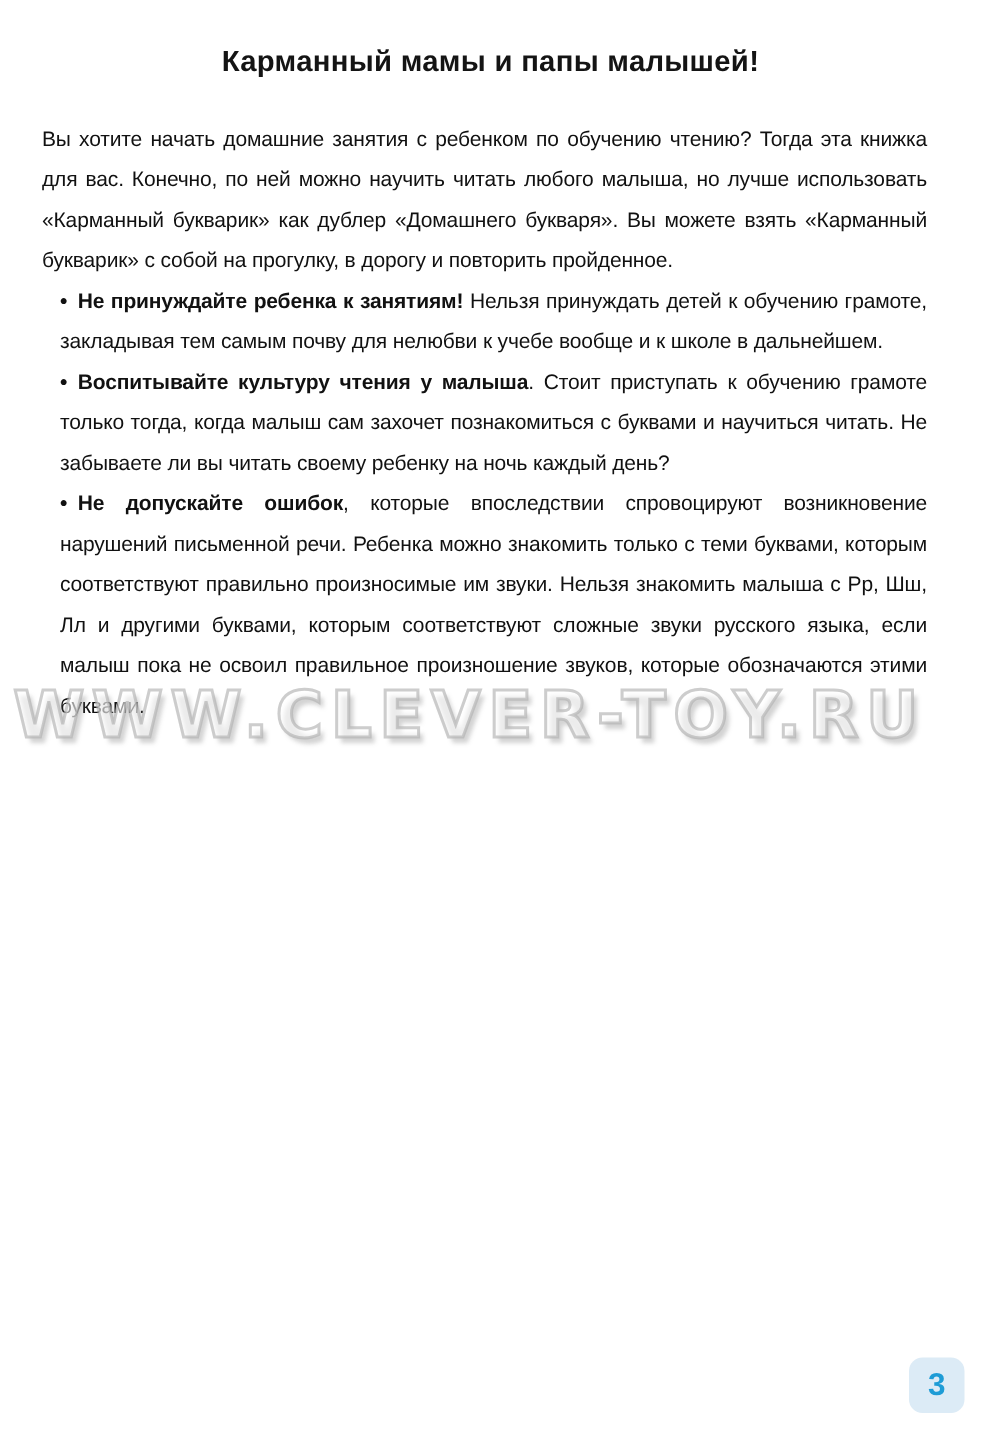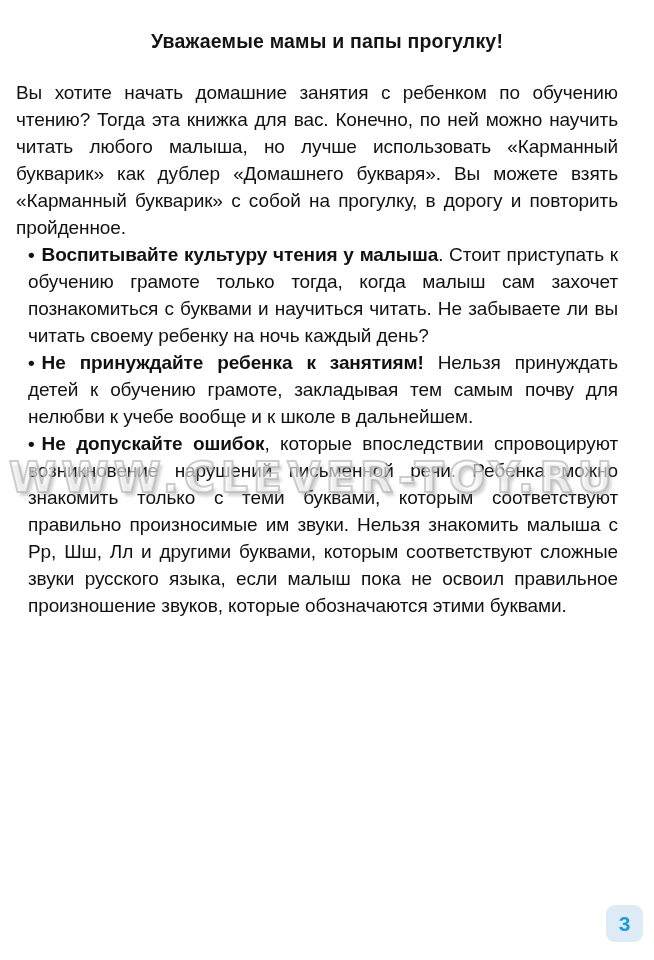--- a/index.html
+++ b/index.html
@@ -19,22 +19,22 @@
   .page-title {
     padding-top: 30px;
     font-size: 19.5px;
     font-weight: 700;
     text-align: center;
     letter-spacing: 0.2px;
     color: #141414;
   }
   .content {
     position: relative;
-    margin: 26px 36px 0 16px;
-    font-size: 19px;
+    margin: 26px 36px 0 28px;
+    font-size: 14px;
     line-height: 27px;
     text-align: justify;
     letter-spacing: -0.1px;
     z-index: 1;
   }
   .content p {
     margin: 0;
   }
   .intro-paragraph {
     margin-bottom: 6px;
@@ -88,36 +88,36 @@
     font-weight: 700;
     color: #1e9cd6;
     z-index: 3;
   }
 </style>
 </head>
 <body>
 
 <div class="page">
 
-  <div class="page-title">Уважаемые мамы и папы прогулку!</div>
+  <div class="page-title">Карманный мамы и папы малышей!</div>
 
   <div class="content">
 
     <p class="intro-paragraph">Вы хотите начать домашние занятия с ребенком по обучению чтению? Тогда эта книжка для вас. Конечно, по ней можно научить читать любого малыша, но лучше использовать «Карманный букварик» как дублер «Домашнего букваря». Вы можете взять «Карманный букварик» с собой на прогулку, в дорогу и повторить пройденное.</p>
 
 
     <div class="bullet-list">
 
 
       <p class="bullet-item">
-        <span class="bullet-marker">•</span><span class="bullet-lead">Воспитывайте культуру чтения у малыша</span><span class="bullet-text">. Стоит приступать к обучению грамоте только тогда, когда малыш сам захочет познакомиться с буквами и научиться читать. Не забываете ли вы читать своему ребенку на ночь каждый день?</span>
+        <span class="bullet-marker">•</span><span class="bullet-lead">Не принуждайте ребенка к занятиям!</span><span class="bullet-text"> Нельзя принуждать детей к обучению грамоте, закладывая тем самым почву для нелюбви к учебе вообще и к школе в дальнейшем.</span>
       </p>
 
       <p class="bullet-item">
-        <span class="bullet-marker">•</span><span class="bullet-lead">Не принуждайте ребенка к занятиям!</span><span class="bullet-text"> Нельзя принуждать детей к обучению грамоте, закладывая тем самым почву для нелюбви к учебе вообще и к школе в дальнейшем.</span>
+        <span class="bullet-marker">•</span><span class="bullet-lead">Воспитывайте культуру чтения у малыша</span><span class="bullet-text">. Стоит приступать к обучению грамоте только тогда, когда малыш сам захочет познакомиться с буквами и научиться читать. Не забываете ли вы читать своему ребенку на ночь каждый день?</span>
       </p>
 
       <p class="bullet-item">
         <span class="bullet-marker">•</span><span class="bullet-lead">Не допускайте ошибок</span><span class="bullet-text">, которые впоследствии спровоцируют возникновение нарушений письменной речи. Ребенка можно знакомить только с теми буквами, которым соответствуют правильно произносимые им звуки. Нельзя знакомить малыша с Рр, Шш, Лл и другими буквами, которым соответствуют сложные звуки русского языка, если малыш пока не освоил правильное произношение звуков, которые обозначаются этими буквами.</span>
       </p>
 
     </div>
   </div>
 
   <div class="watermark">www.clever-toy.ru</div>

